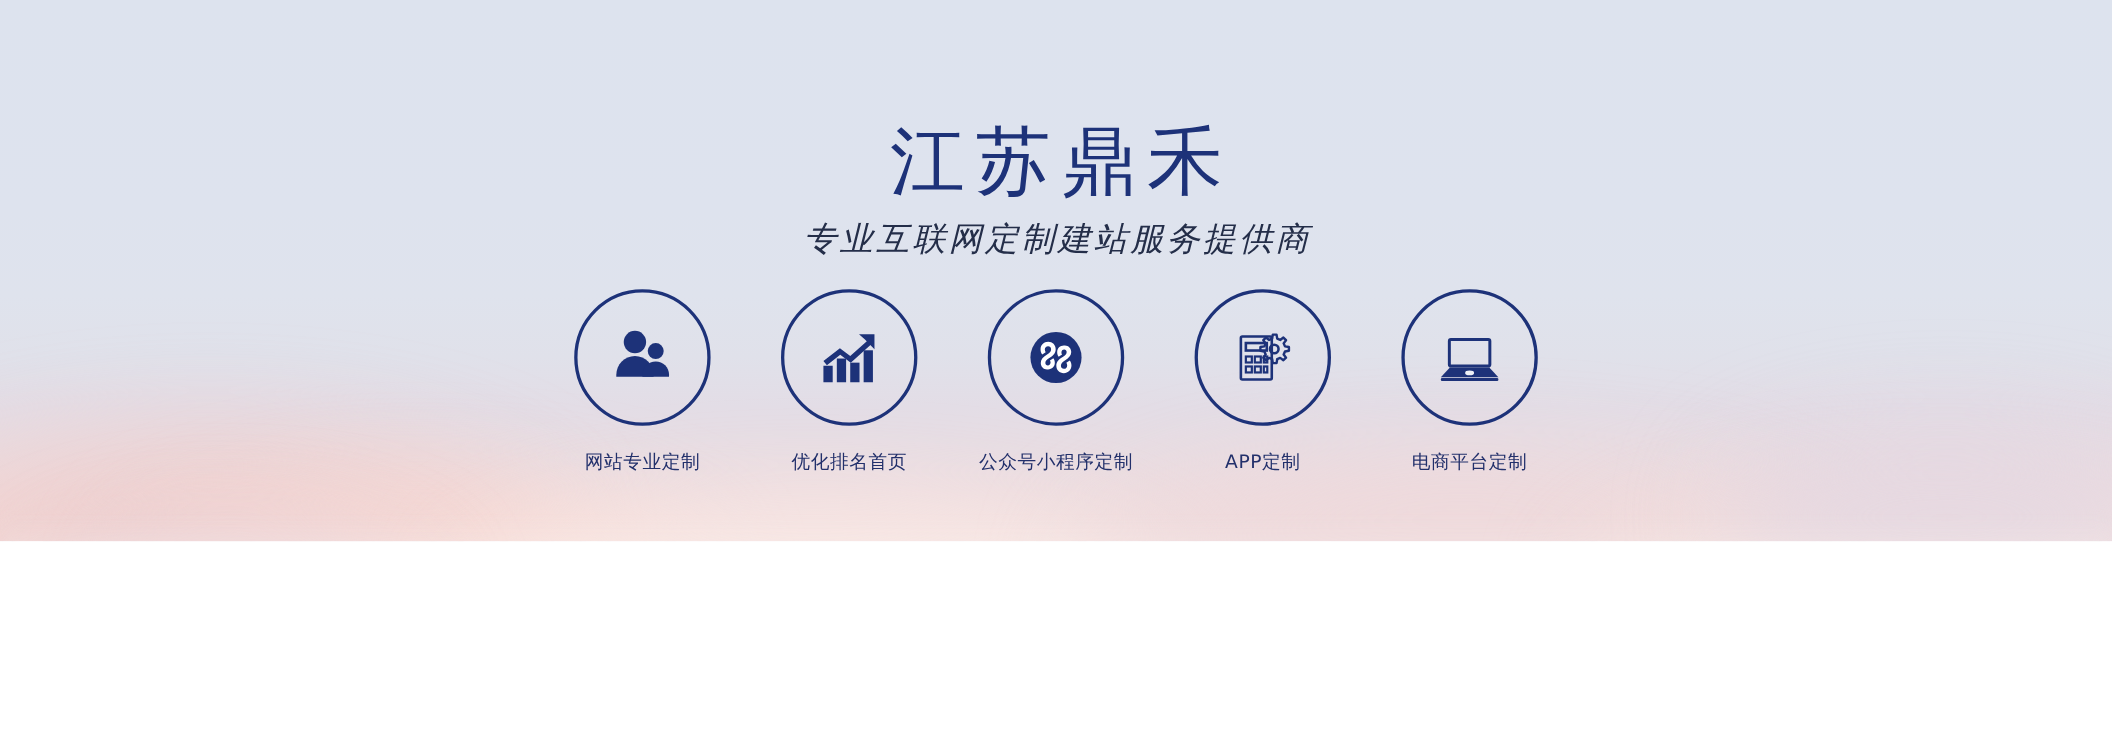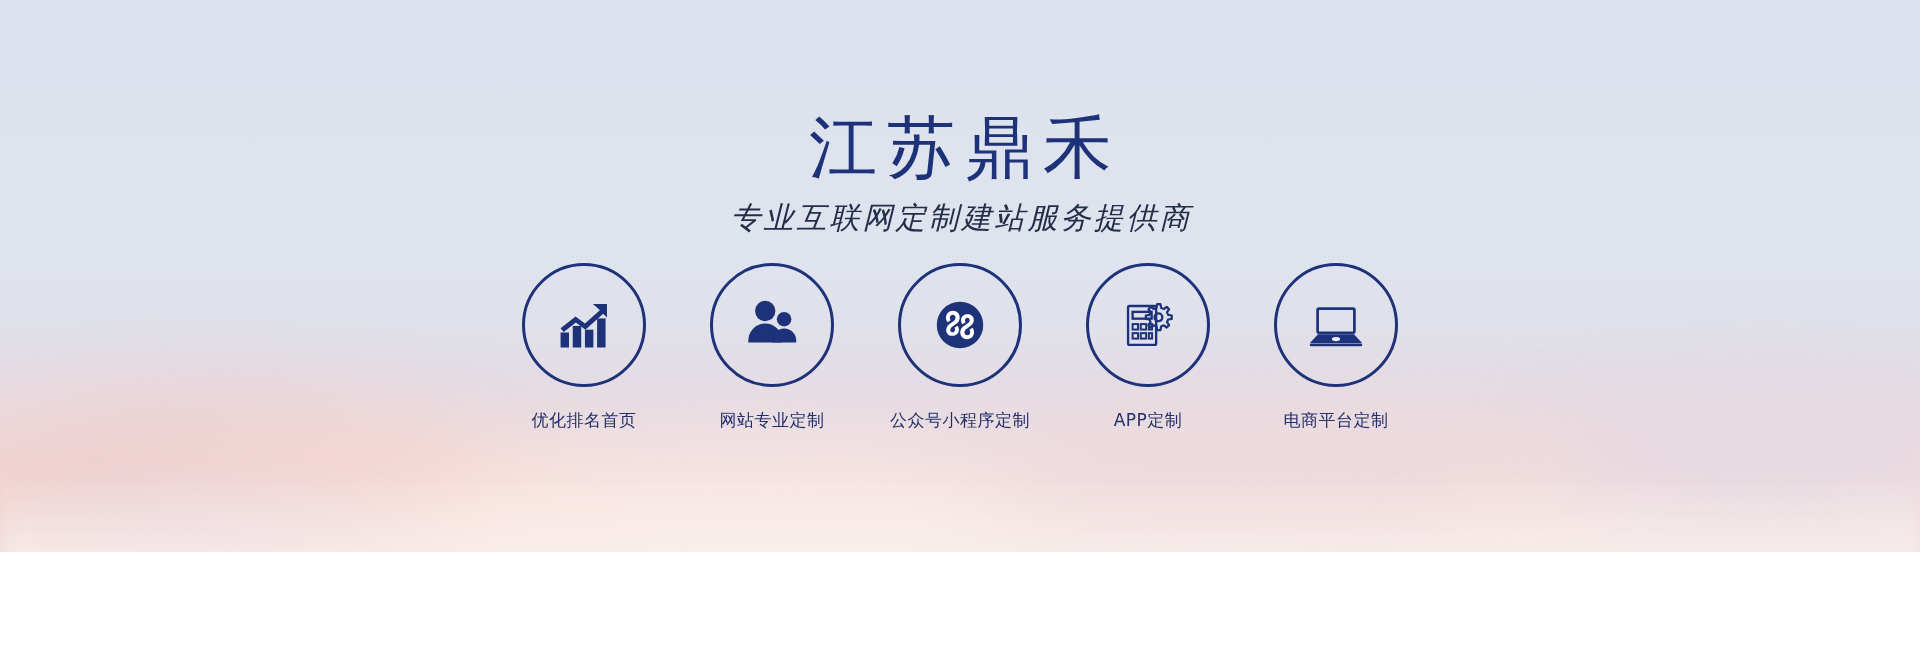--- a/index.html
+++ b/index.html
@@ -6,21 +6,21 @@
   html, body {
     margin: 0;
     padding: 0;
     background: #ffffff;
   }
   * { box-sizing: border-box; }
 
   .banner {
     position: relative;
     width: 1920px;
-    height: 552px;
+    height: 492px;
     overflow: hidden;
     font-family: "Liberation Sans", "DejaVu Sans", sans-serif;
     background: #dfe4ee;
   }
 
   
   .sky {
     position: absolute;
     left: 0; top: 0;
     width: 100%;
@@ -286,44 +286,44 @@
 
   <div class="content">
 
     <h1 class="title">江苏鼎禾</h1>
     <p class="subtitle">专业互联网定制建站服务提供商</p>
 
     <div class="features">
 
       <div class="feature">
         <div class="circle">
+          <svg width="62" height="62" viewBox="0 0 64 64">
+            <circle cx="25" cy="17.5" r="10.5" fill="#1d3279"></circle>
+            <path d="M7.5 48.5c0-10.2 7.8-18 17.5-18s17.5 7.8 17.5 18v1.5h-35z" fill="#1d3279"></path>
+            <circle cx="44.5" cy="26" r="7.5" fill="#1d3279"></circle>
+            <path d="M32 50v-2c0-6.9 5.6-12.3 12.5-12.3S57 41.1 57 48v2z" fill="#1d3279"></path>
+          </svg>
+        </div>
+        <div class="feature-label">网站专业定制</div>
+      </div>
+
+      <div class="feature">
+        <div class="circle">
           <svg width="60" height="60" viewBox="0 0 64 64">
             <g fill="#1d3279">
               <rect x="7" y="40" width="9" height="16"></rect>
               <rect x="20" y="33" width="9" height="23"></rect>
               <rect x="33" y="37" width="9" height="19"></rect>
               <rect x="46" y="25" width="9" height="31"></rect>
               <path d="M7 35.5 L23 23 L33 30.5 L51 14.5 L54.5 18.2 L33.5 37 L23.3 29.3 L10.4 39.4 Z"></path>
               <path d="M41.5 9.5 L56.5 9.5 L56.5 24 L50.8 18.3 L47.3 14.6 Z"></path>
             </g>
           </svg>
         </div>
         <div class="feature-label">优化排名首页</div>
-      </div>
-
-      <div class="feature">
-        <div class="circle">
-          <svg width="62" height="62" viewBox="0 0 64 64">
-            <circle cx="25" cy="17.5" r="10.5" fill="#1d3279"></circle>
-            <path d="M7.5 48.5c0-10.2 7.8-18 17.5-18s17.5 7.8 17.5 18v1.5h-35z" fill="#1d3279"></path>
-            <circle cx="44.5" cy="26" r="7.5" fill="#1d3279"></circle>
-            <path d="M32 50v-2c0-6.9 5.6-12.3 12.5-12.3S57 41.1 57 48v2z" fill="#1d3279"></path>
-          </svg>
-        </div>
-        <div class="feature-label">网站专业定制</div>
       </div>
 
       <div class="feature">
         <div class="circle">
           <svg width="62" height="62" viewBox="0 0 64 64">
             <circle cx="32" cy="32" r="24" fill="#1d3279"></circle>
             <path d="M23.6 43.2c-3.3 0-5.9-2.7-5.9-6.1 0-3.3 2.3-5.6 5.6-7.6 2.6-1.6 4.1-2.9 4.1-5.2 0-1.7-1.2-2.9-2.8-2.9-1.9 0-3.1 1.5-3.1 3.2 0 .9.3 1.7.8 2.4l-3.2 2.1c-1-1.3-1.6-2.9-1.6-4.7 0-4 3.1-7.1 7.2-7.1 4 0 7 2.9 7 6.9 0 4-2.5 6.1-5.6 8-2.8 1.7-4.1 3-4.1 4.9 0 1.4 1 2.4 2.3 2.4 1.6 0 2.6-1.2 2.6-2.7 0-.8-.2-1.4-.6-2l3.2-2.1c.9 1.2 1.4 2.6 1.4 4.3 0 3.6-2.7 6.2-6.3 6.2z" fill="#ffffff"></path>
             <path d="M40.4 20.8c3.3 0 5.9 2.7 5.9 6.1 0 3.3-2.3 5.6-5.6 7.6-2.6 1.6-4.1 2.9-4.1 5.2 0 1.7 1.2 2.9 2.8 2.9 1.9 0 3.1-1.5 3.1-3.2 0-.9-.3-1.7-.8-2.4l3.2-2.1c1 1.3 1.6 2.9 1.6 4.7 0 4-3.1 7.1-7.2 7.1-4 0-7-2.9-7-6.9 0-4 2.5-6.1 5.6-8 2.8-1.7 4.1-3 4.1-4.9 0-1.4-1-2.4-2.3-2.4-1.6 0-2.6 1.2-2.6 2.7 0 .8.2 1.4.6 2l-3.2 2.1c-.9-1.2-1.4-2.6-1.4-4.3 0-3.6 2.7-6.2 6.3-6.2z" fill="#ffffff"></path>
           </svg>
         </div>

